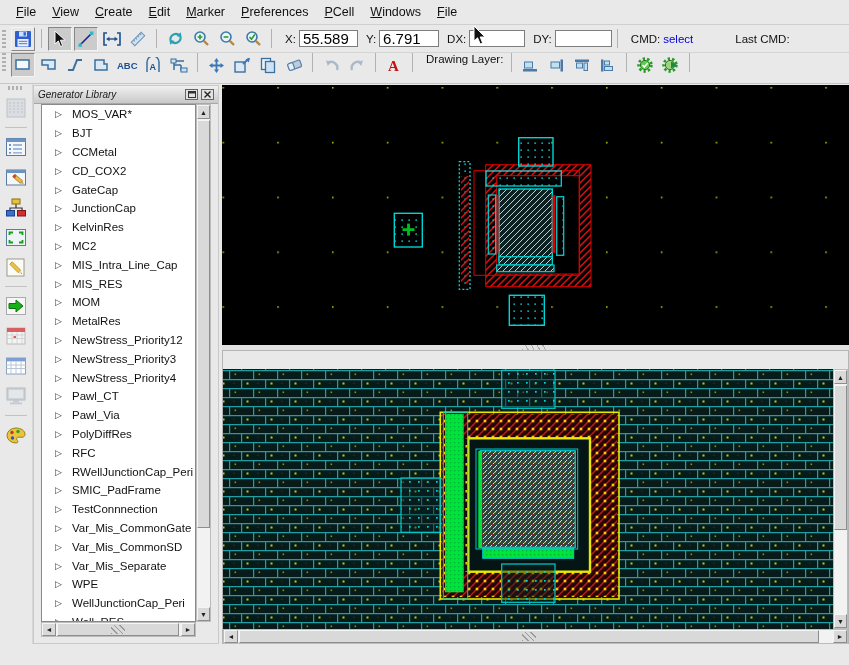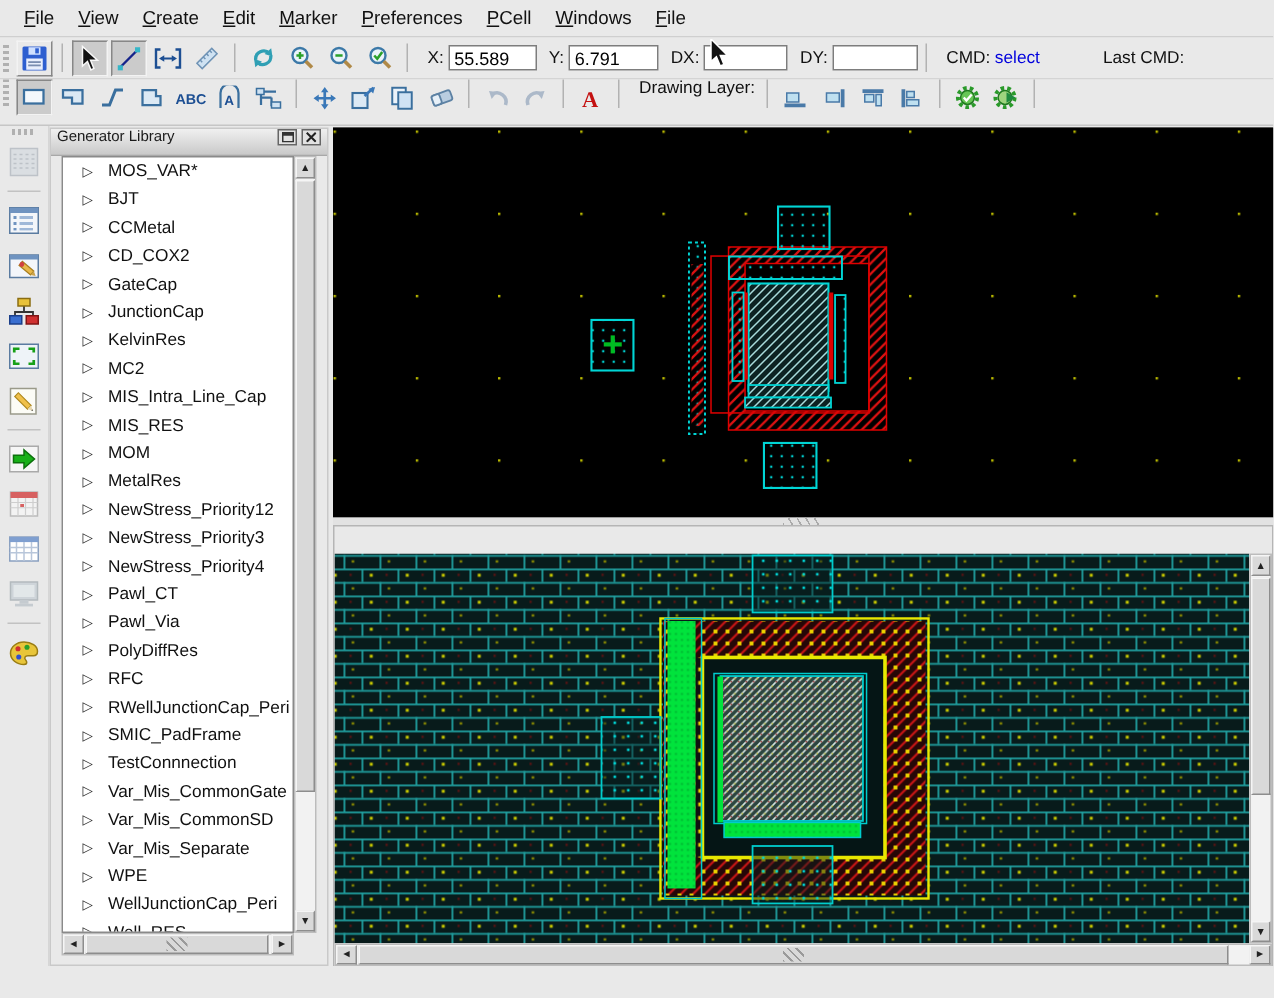--- a/index.html
+++ b/index.html
@@ -17,39 +17,39 @@
     background:#e9e9e9;border-bottom:1px solid #d4d4d4;box-sizing:border-box;}
   #toolbar2{position:absolute;left:0;top:53px;width:849px;height:31px;display:flex;align-items:flex-start;
     background:#e9e9e9;border-bottom:1px solid #c6c6c6;box-sizing:border-box;}
   .tb-handle{width:4px;height:18px;margin:0 4px 0 2px;flex:0 0 auto;
     background:repeating-linear-gradient(180deg,#b0b0b0 0 2px,transparent 2px 4px);}
   .tb-sep{width:1px;height:19px;background:#b2b2b2;margin:0 5px;flex:0 0 auto;}
   .tbtn{width:24px;height:24px;display:flex;align-items:center;justify-content:center;flex:0 0 auto;margin:0 1px;}
   .tbtn.pressed{width:22px;height:22px;background:#cbcbcb;border:1px solid;border-color:#878787 #f3f3f3 #f3f3f3 #878787;}
   .tbtn.raised{width:22px;height:22px;border:1px solid;border-color:#f3f3f3 #878787 #878787 #f3f3f3;}
   .tb-label{font-size:11.5px;margin:0 3px 0 8px;white-space:nowrap;}
-  .tb-input{width:52px;height:15px;border:1px solid #7d7d7d;background:#fff;font-size:12px;
+  .tb-input{width:52px;height:15px;border:1px solid #7d7d7d;background:#fff;font-size:15px;
     font-family:"Liberation Sans","DejaVu Sans",sans-serif;padding:0 3px;}
   .cmd-val{color:#0000dd;margin-left:0;font-size:11.5px;}
   .combo{display:flex;align-items:center;width:139px;height:19px;border:1px solid #7d7d7d;background:#fff;flex:0 0 auto;}
   .combo-text{flex:1;font-size:11px;padding:0 3px;white-space:nowrap;overflow:hidden;}
   .combo-btn{width:17px;height:100%;background:#d9d9d9;border-left:1px solid #999;display:flex;
     align-items:center;justify-content:center;}
 
   
   #leftbar{position:absolute;left:0;top:84px;width:33px;height:560px;background:#e9e9e9;
     display:flex;flex-direction:column;align-items:center;border-right:1px solid #d6d6d6;box-sizing:border-box;}
   .lb-handle{width:16px;height:4px;margin:2px 0 3px 0;
     background:repeating-linear-gradient(90deg,#b0b0b0 0 2px,transparent 2px 4px);}
   .lbtn{width:26px;height:26px;margin:2px 0;display:flex;align-items:center;justify-content:center;flex:0 0 auto;}
   .lb-sep{width:22px;height:1px;background:#c2c2c2;margin:4px 0;flex:0 0 auto;}
 
   
-  .dock-title{height:17px;display:flex;align-items:flex-start;padding:0 4px;
-    background:linear-gradient(#f0f0f0,#c9c9c9);border-bottom:1px solid #a8a8a8;font-size:10px;color:#1a1a1a;}
+  .dock-title{height:17px;display:flex;align-items:center;padding:0 4px;
+    background:linear-gradient(#f0f0f0,#c9c9c9);border-bottom:1px solid #a8a8a8;font-size:10px;color:#1a1a1a;font-style:italic;}
   .dock-title .spacer{flex:1;}
   .dock-btn{width:13px;height:11px;border:1px solid #666;background:#e2e2e2;margin-left:3px;
     display:flex;align-items:center;justify-content:center;box-sizing:border-box;}
 
   #genlib{position:absolute;left:33px;top:85px;width:186px;height:559px;background:#e9e9e9;
     border:1px solid #c9c9c9;box-sizing:border-box;}
   #gen-list{position:absolute;left:7px;top:18px;width:155px;height:518px;background:#fff;
     border:1px solid #8a8a8a;box-sizing:border-box;overflow:hidden;}
   .tree-row{height:18.8px;display:flex;align-items:center;font-size:11.5px;white-space:nowrap;}
   .expander{margin-left:13px;width:12px;font-size:9px;color:#333;flex:0 0 auto;}

